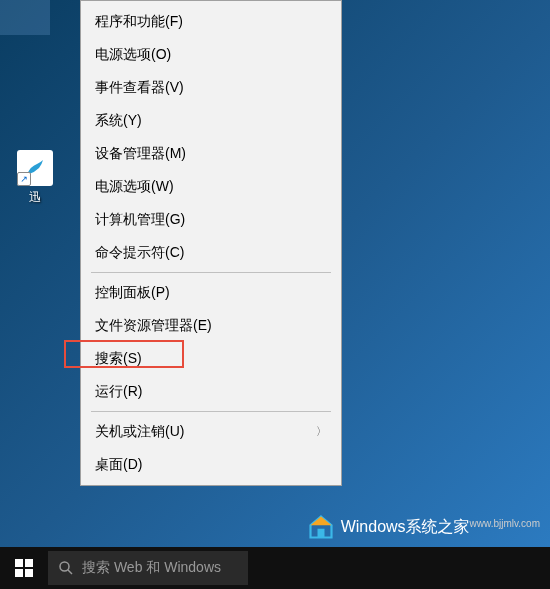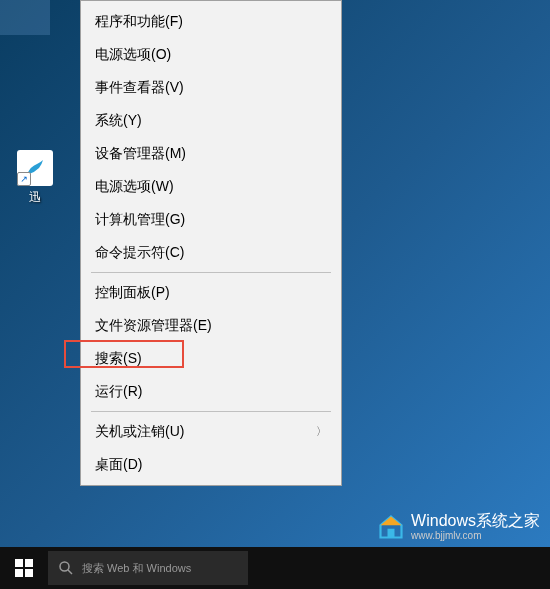--- a/index.html
+++ b/index.html
@@ -128,21 +128,21 @@
       height: 18px;
     }
     .search-box {
       flex: 0 0 200px;
       height: 34px;
       background: #2a2a2a;
       display: flex;
       align-items: center;
       padding: 0 10px;
       color: #999;
-      font-size: 11px;
+      font-size: 14px;
       gap: 8px;
     }
     .search-box svg {
       width: 16px;
       height: 16px;
       flex-shrink: 0;
     }
     .watermark {
       position: absolute;
       bottom: 48px;
@@ -150,21 +150,21 @@
       display: flex;
       align-items: center;
       gap: 6px;
     }
     .watermark-logo {
       width: 28px;
       height: 28px;
     }
     .watermark-text {
       display: flex;
-      flex-direction: column;
+      flex-direction: row;
       line-height: 1.1;
     }
     .watermark-main {
       font-size: 16px;
       color: #fff;
       font-weight: 300;
     }
     .watermark-sub {
       font-size: 10px;
       color: #ccc;

